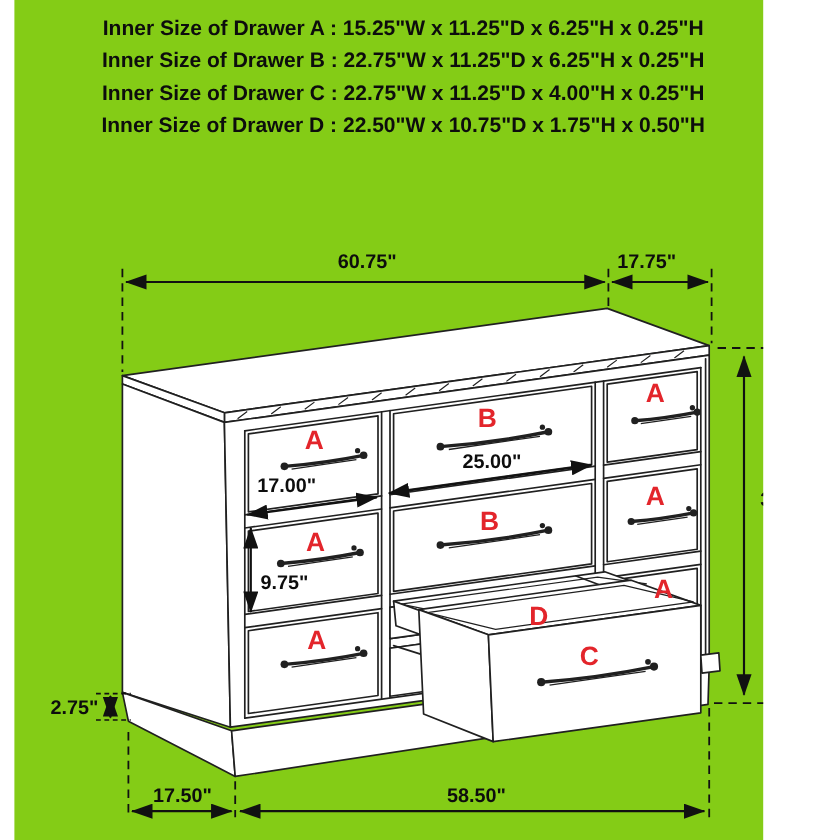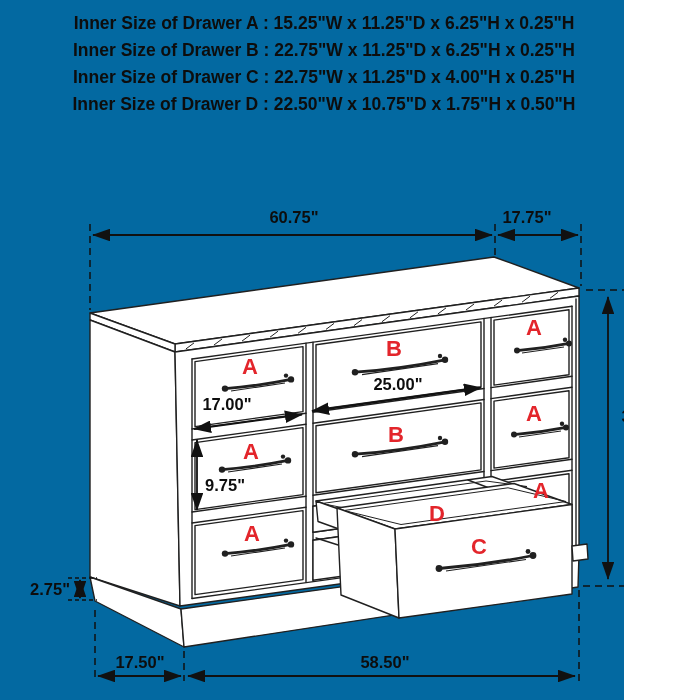--- a/index.html
+++ b/index.html
@@ -1,16 +1,16 @@
 <!DOCTYPE html>
 <html><head>
 <meta charset="utf-8">
 <style>
   html,body{margin:0;padding:0;background:#ffffff;}
-  .stage{width:624px;height:700px;position:relative;background:#0369a1;overflow:hidden;}
+  .stage{width:624px;height:700px;position:relative;background:#84cc16;overflow:hidden;margin-left:12px;}
   svg{display:block;}
   .ln{stroke:#202020;fill:none;stroke-width:1.4;stroke-linecap:round;stroke-linejoin:round;}
   .wf{fill:#ffffff;stroke:#202020;stroke-width:1.4;stroke-linejoin:round;}
   .thin{stroke:#202020;stroke-width:1;fill:none;}
   .dim{stroke:#111111;stroke-width:1.8;fill:none;}
   .dash{stroke:#111111;stroke-width:1.5;fill:none;stroke-dasharray:7 5;}
   .dash2{stroke:#111111;stroke-width:1.4;fill:none;stroke-dasharray:4 3;}
   .hdr{font:bold 17.5px "Liberation Sans",sans-serif;fill:#0d0d0d;}
   .dimtext{font:bold 16.5px "Liberation Sans",sans-serif;fill:#0d0d0d;}
   .letter{font:bold 22px "Liberation Sans",sans-serif;}

